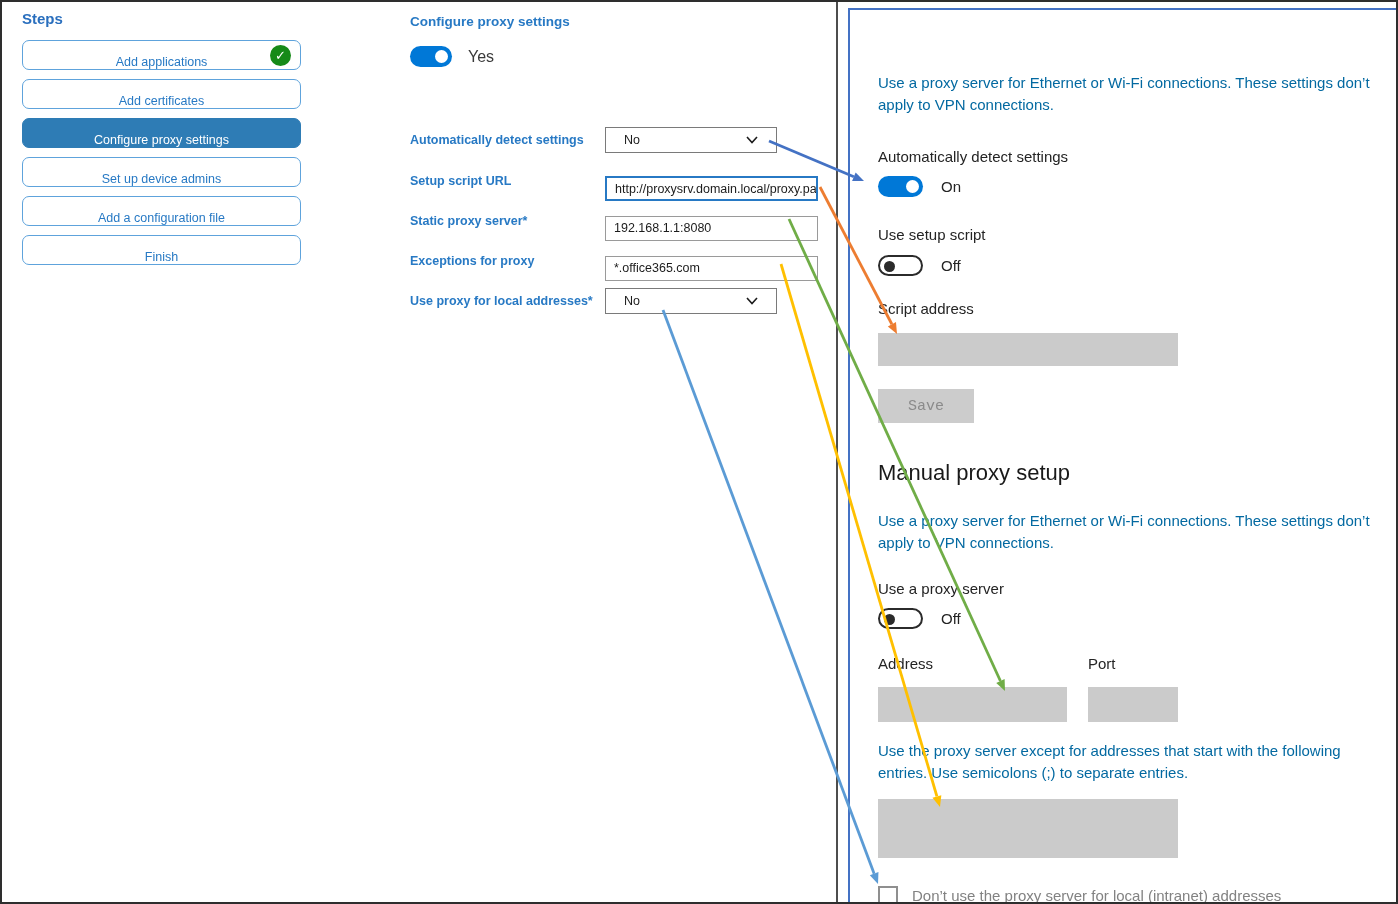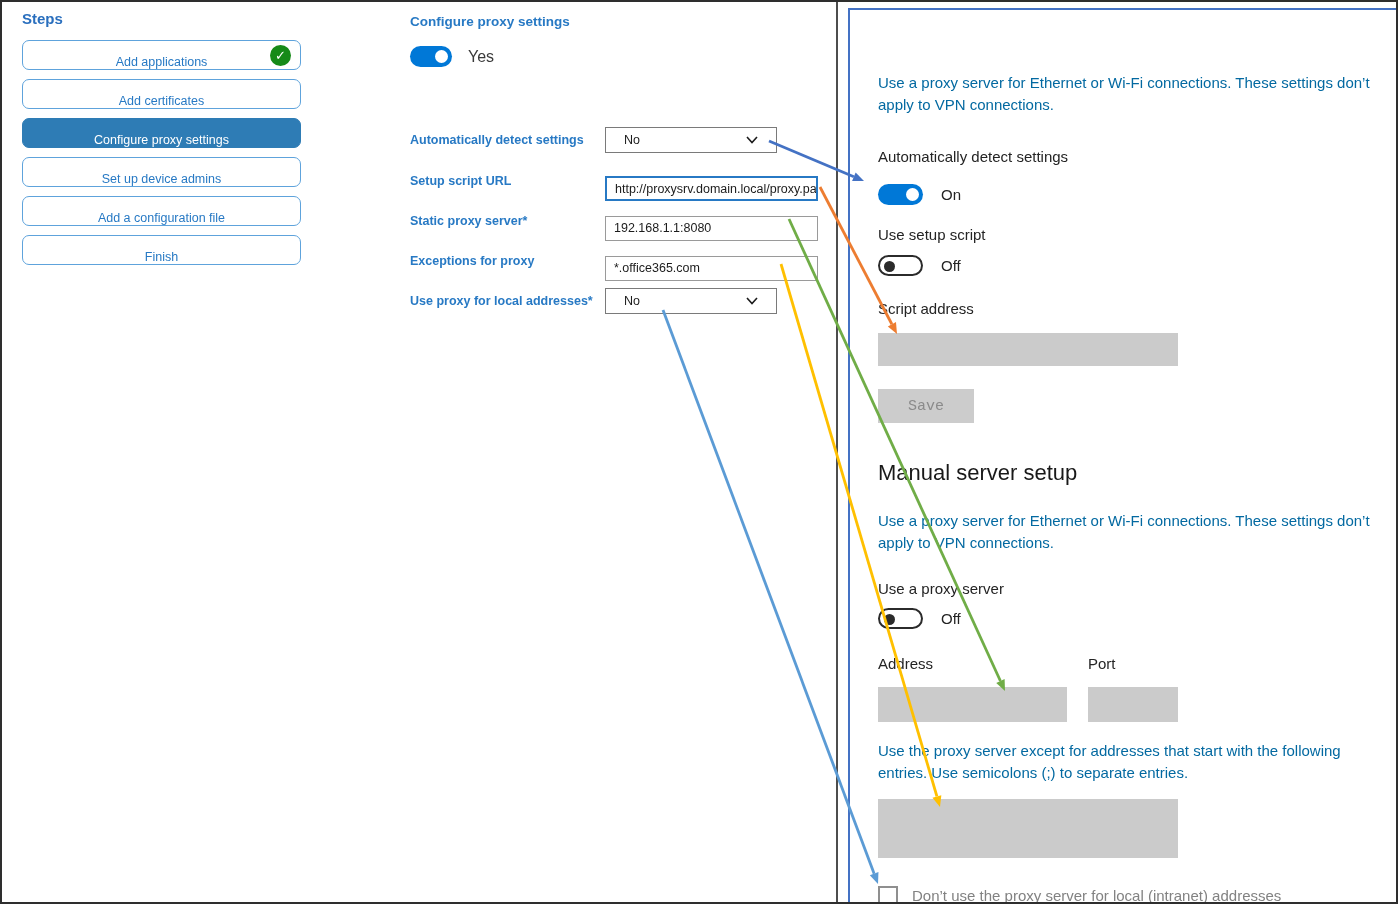--- a/index.html
+++ b/index.html
@@ -133,41 +133,41 @@
   </div>
 </section>
 
 <div class="divider"></div>
 
 <section class="settings-panel">
   <div class="inner">
     <div class="sp-p" style="top:62px">Use a proxy server for Ethernet or Wi-Fi connections. These settings don’t apply to VPN connections.</div>
 
     <div class="sp-label" style="top:138px">Automatically detect settings</div>
-    <div class="sp-toggle-row" style="top:174px">
+    <div class="sp-toggle-row" style="top:166px">
       <div class="win-toggle sp on">
           <div class="knob"></div>
         </div>
       <span class="state">On</span>
     </div>
 
     <div class="sp-label" style="top:216px">Use setup script</div>
     <div class="sp-toggle-row" style="top:245px">
       <div class="win-toggle sp off">
           <div class="knob"></div>
         </div>
       <span class="state">Off</span>
     </div>
 
     <div class="sp-label" style="top:290px">Script address</div>
     <div class="gray-box" style="top:323px; width:300px; height:33px"></div>
 
     <button class="save-btn" style="top:379px">Save</button>
 
-    <div class="sp-h" style="top:450px">Manual server setup</div>
+    <div class="sp-h" style="top:450px">Manual proxy setup</div>
     <div class="sp-p" style="top:500px">Use a proxy server for Ethernet or Wi-Fi connections. These settings don’t apply to VPN connections.</div>
 
     <div class="sp-label" style="top:570px">Use a proxy server</div>
     <div class="sp-toggle-row" style="top:598px">
       <div class="win-toggle sp off">
           <div class="knob"></div>
         </div>
       <span class="state">Off</span>
     </div>
 

